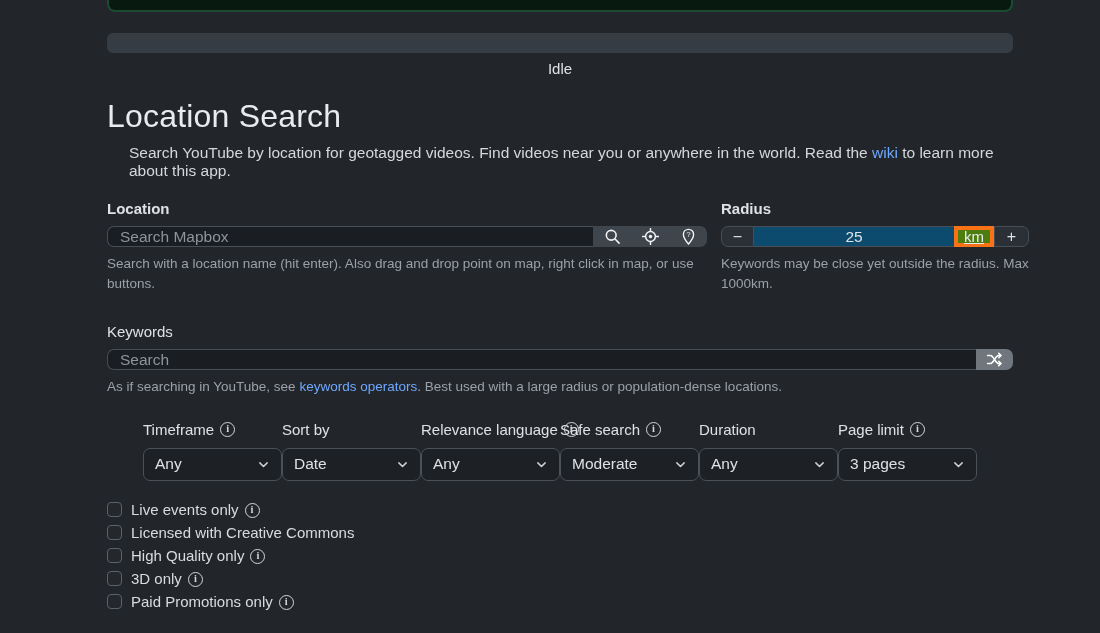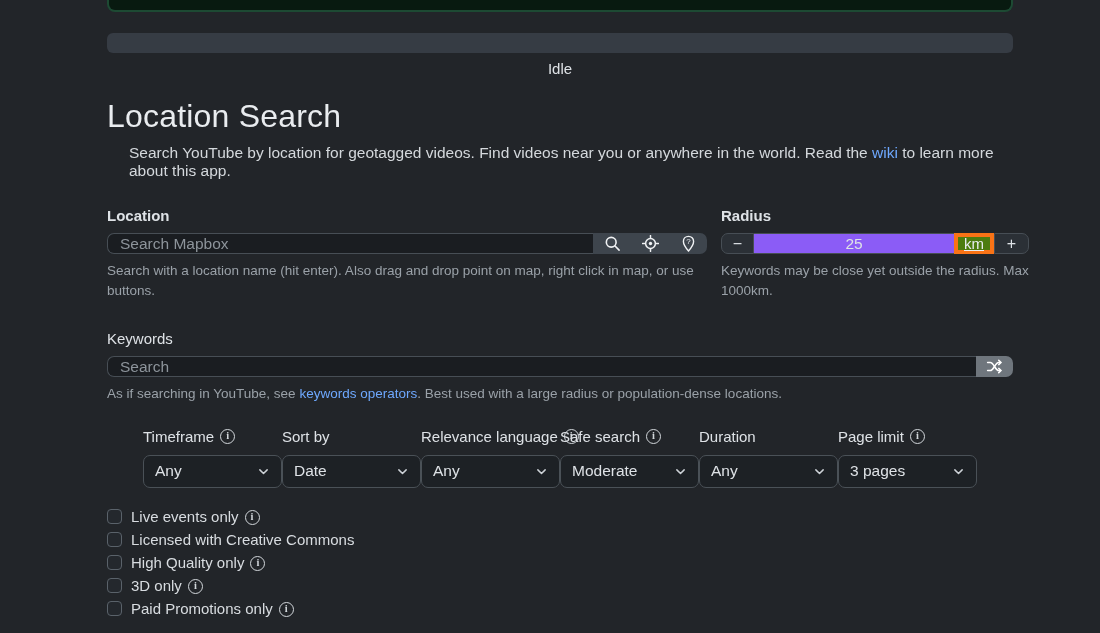--- a/index.html
+++ b/index.html
@@ -36,21 +36,21 @@
   h1.page-title {
     margin-top: 21px;
     font-size: 32px;
     font-weight: 500;
     color: #e9ecef;
     letter-spacing: 0.2px;
   }
   .desc { margin-top: 9px; font-size: 15.5px; color: #d4d8dc; margin-left: 22px; }
   a.link { color: #6ea8fe; text-decoration: none; cursor: pointer; }
 
-  .form-row { display: flex; gap: 14px; margin-top: 27px; }
+  .form-row { display: flex; gap: 14px; margin-top: 20px; }
   .col-location { width: 600px; flex: 0 0 600px; }
   .col-radius { flex: 1; }
 
   .form-label { font-size: 15px; color: #dee2e6; margin-bottom: 9px; }
   .form-label.bold { font-weight: 700; }
 
   .input-group { display: flex; height: 21px; width: 100%; }
   .form-control {
     flex: 1; min-width: 0;
     background: #1a1d21;
@@ -73,21 +73,21 @@
   .helper { margin-top: 7px; font-size: 13.5px; color: #9aa1a8; line-height: 1.45; }
 
   .step-btn {
     width: 33px; background: #2b3036; border: 1px solid #474e55;
     color: #dee2e6; font-size: 16px; cursor: pointer; font-family: inherit;
   }
   .step-btn.minus { border-radius: 7px 0 0 7px; }
   .step-btn.plus  { border-radius: 0 7px 7px 0; width: 35px; }
   .radius-value {
     flex: 1; min-width: 0; text-align: center;
-    background: #8b5cf6; border: 1px solid #474e55; border-left: none; border-right: none;
+    background: #0c4a6e; border: 1px solid #474e55; border-left: none; border-right: none;
     color: #dee2e6; font-size: 15.5px; font-family: inherit; outline: none;
   }
   .unit {
     width: 40px; background: #4d7c0f; border: 4px solid #f97316;
     display: flex; align-items: center; justify-content: center;
     font-size: 15px; color: #e9ecef; text-decoration: underline;
   }
 
   .keywords-block { margin-top: 30px; }
   .shuffle-btn {

